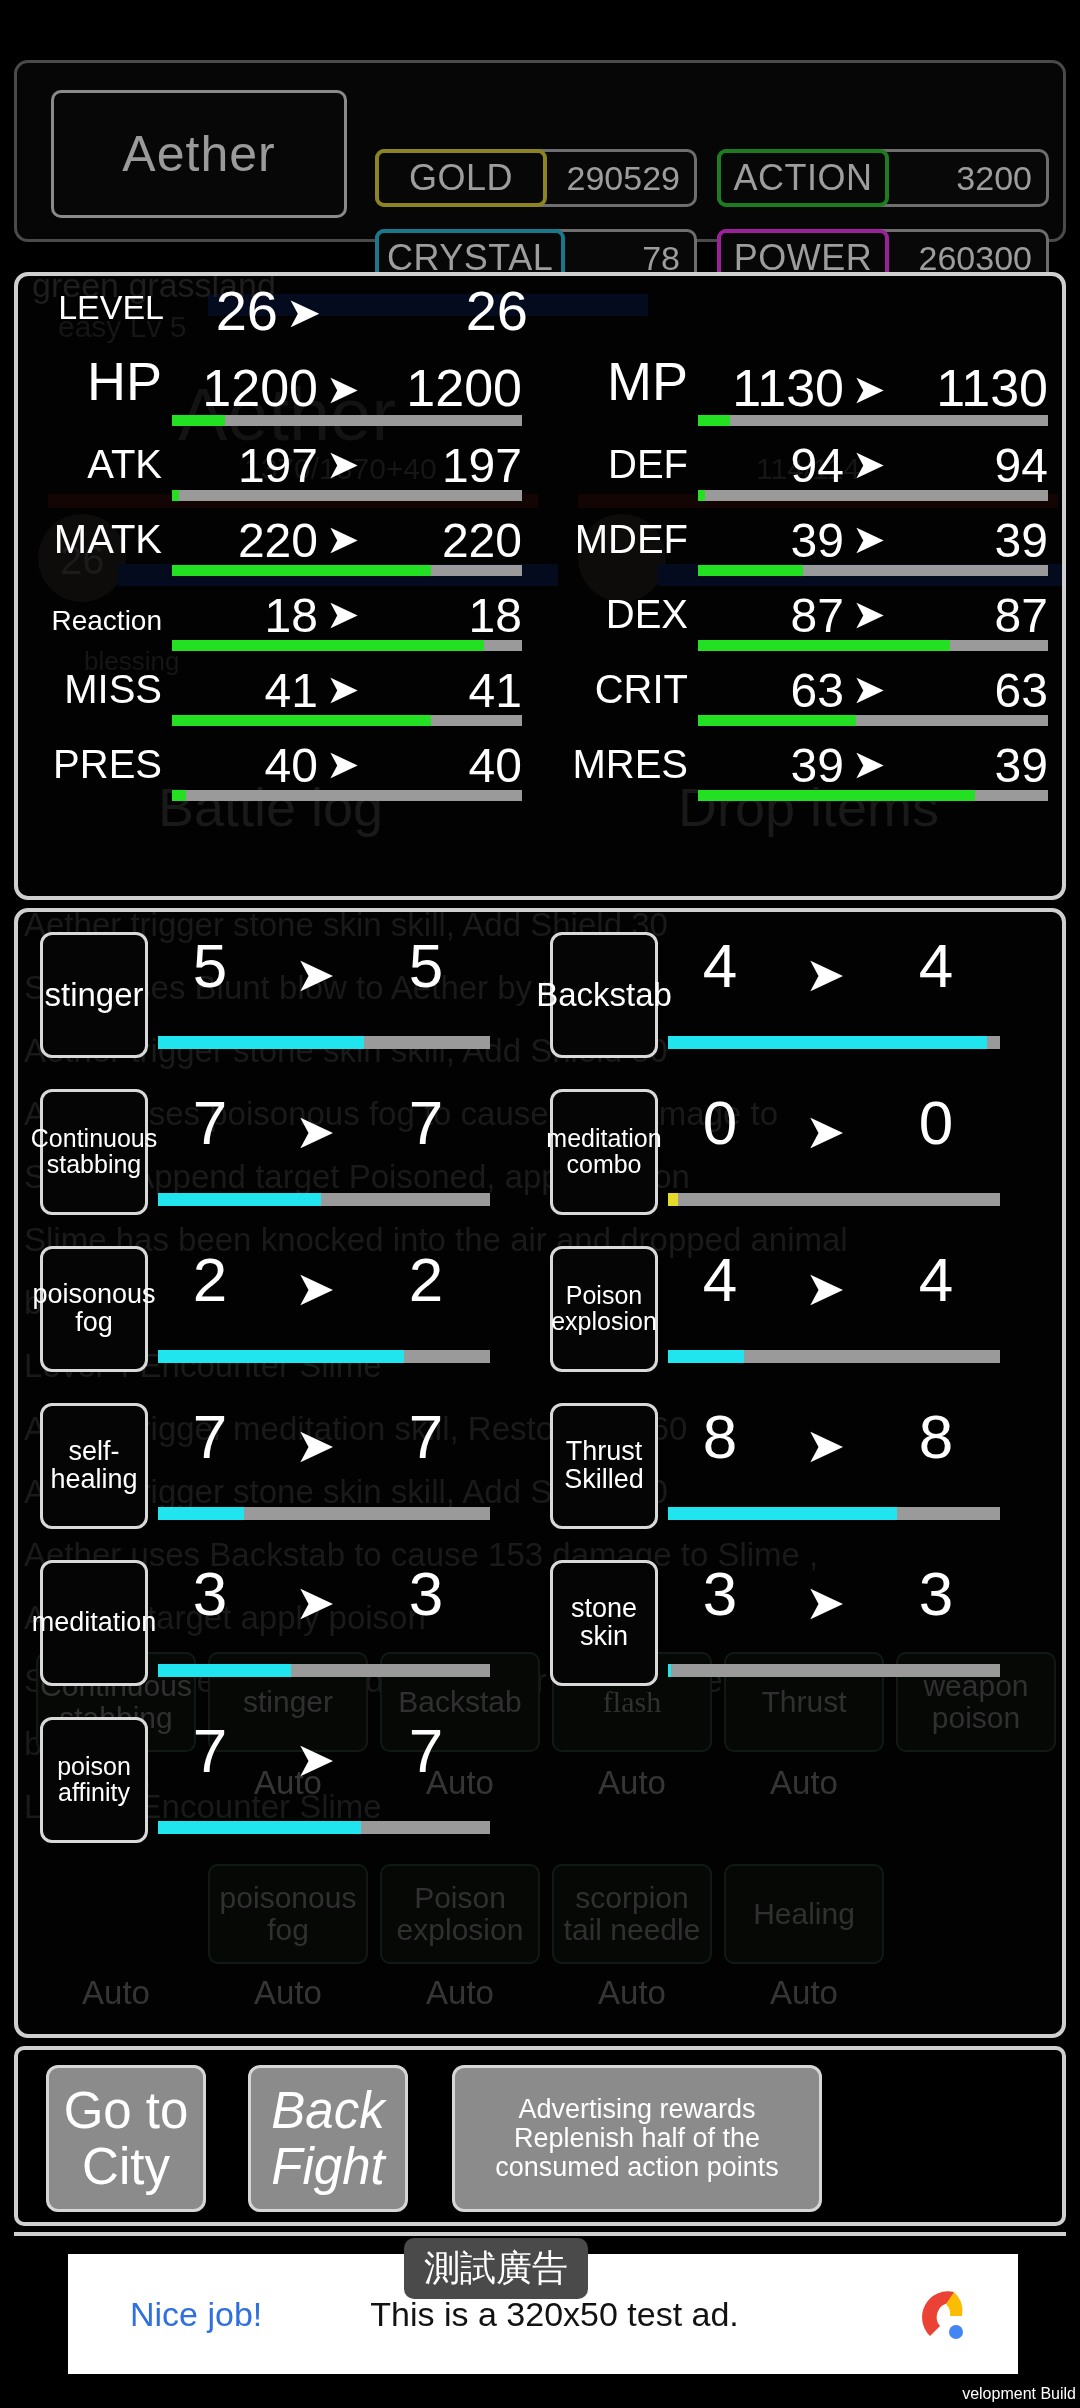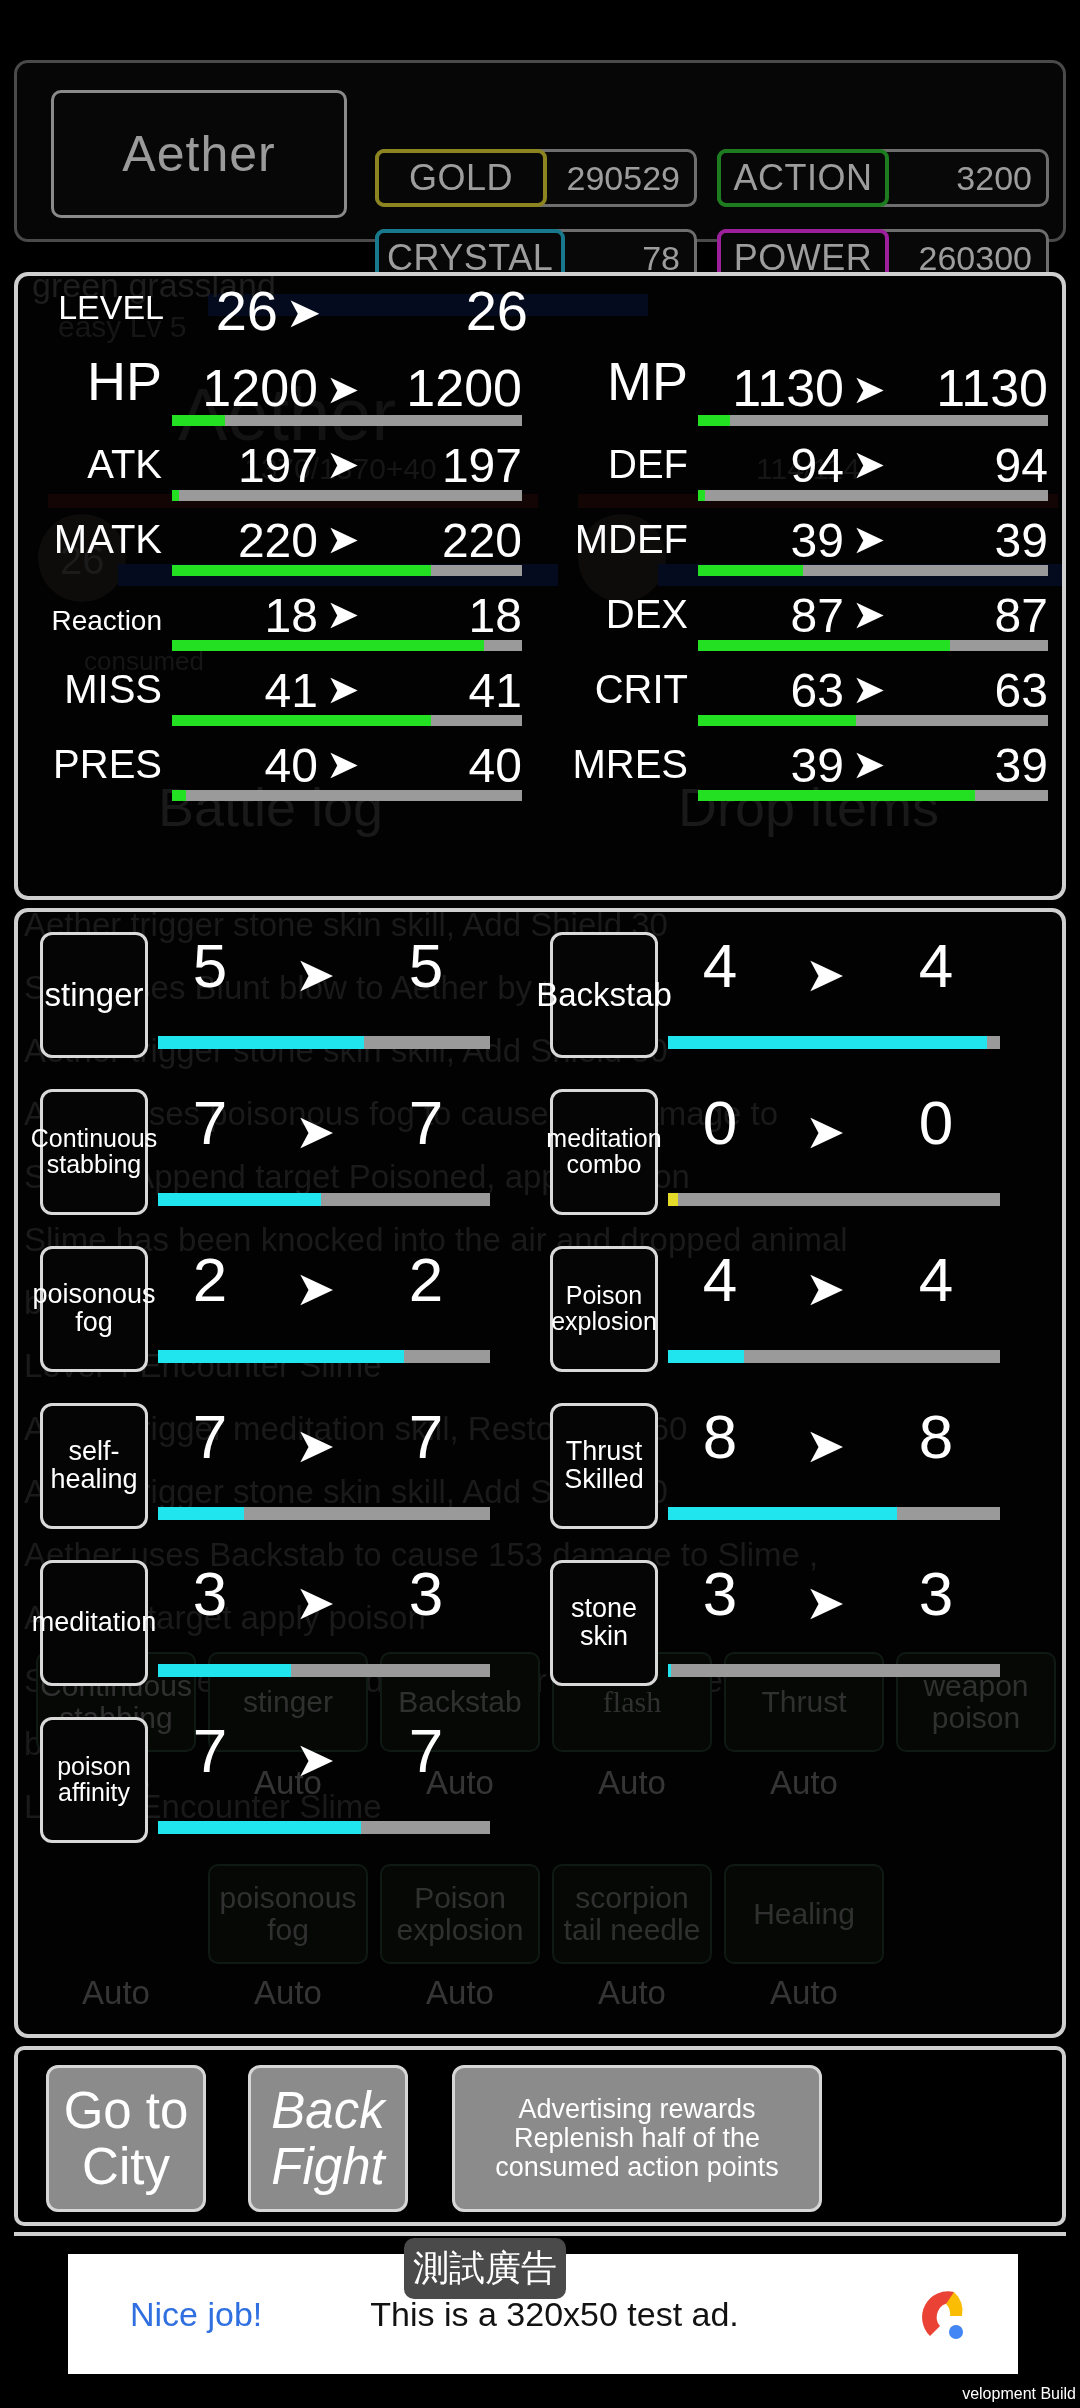--- a/index.html
+++ b/index.html
@@ -115,21 +115,21 @@
   
   .ad-wrap { position:absolute; left:0; top:2230px; width:1080px; height:178px; background:#000; }
   .ad-top-line { position:absolute; left:14px; top:2px; width:1052px; height:4px; background:#cfcfcf; }
   .ad-box { position:absolute; left:68px; top:24px; width:950px; height:120px; background:#fff;
             display:flex; align-items:center; }
   .ad-nice { margin-left:62px; font-size:34px; color:#2f6fe0; }
   .ad-text { margin-left:108px; font-size:34px; color:#121212; }
   .ad-logo { position:absolute; right:44px; top:50%; transform:translateY(-50%);
              width:64px; height:64px; }
   .ad-badge { position:absolute; left:404px; top:8px; background:#4a4a4a;
-              border-radius:10px; padding:6px 9px; color:#fff; font-size:36px;
+              border-radius:10px; padding:6px 20px; color:#fff; font-size:36px;
               font-family:"DejaVu Sans", sans-serif; }
   .dev-build { position:absolute; right:4px; top:2385px; color:#fff; font-size:16px;
                font-family:"Liberation Sans", sans-serif; }
 </style>
 </head>
 <body>
 
 <div class="screen">
 
   <div class="header-panel">
@@ -182,21 +182,21 @@
       <div class="bg-txt" style="left:160px; top:96px; font-size:74px; color:#131313;">Aether</div>
       <div class="bg-txt bg-dim" style="left:226px; top:176px; font-size:30px;">1370/1370+40</div>
       <div class="bg-txt bg-dim" style="left:738px; top:176px; font-size:30px;">114/114</div>
       <div class="bg-red" style="left:30px; top:218px; width:490px;"></div>
       <div class="bg-red" style="left:560px; top:218px; width:480px;"></div>
       <div class="bg-circle" style="left:20px; top:238px; width:88px; height:88px;"></div>
       <div class="bg-circle" style="left:560px; top:238px; width:88px; height:88px;"></div>
       <div class="bg-txt" style="left:42px; top:262px; font-size:40px; color:#1b1b1b;">26</div>
       <div class="bg-blue" style="left:100px; top:288px; width:440px;"></div>
       <div class="bg-blue" style="left:640px; top:288px; width:440px;"></div>
-      <div class="bg-txt bg-dim" style="left:66px; top:370px; font-size:26px;">consumed</div>
+      <div class="bg-txt bg-dim" style="left:66px; top:370px; font-size:26px;">blessing</div>
       <div class="bg-txt" style="left:140px; top:500px; font-size:54px; color:#191919;">Battle log</div>
       <div class="bg-txt" style="left:660px; top:500px; font-size:54px; color:#191919;">Drop items</div>
     </div>
 
     <div style="position:absolute; left:0; top:0; width:100%; height:75px;">
       <div class="slabel" style="left:36px; width:110px; font-size:34px; bottom:24px;">LEVEL</div>
       <div class="sv1" style="left:150px; width:110px; font-size:56px;">26</div>
       <div class="sarrow" style="left:268px; font-size:42px;">➤</div>
       <div class="sv2" style="left:330px; width:180px; font-size:56px;">26</div>
     </div>

